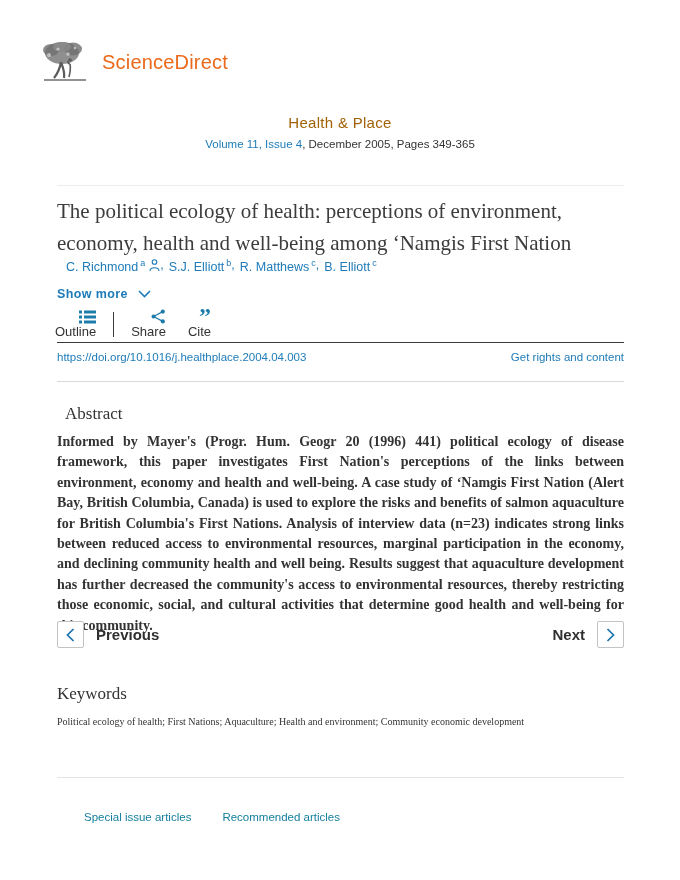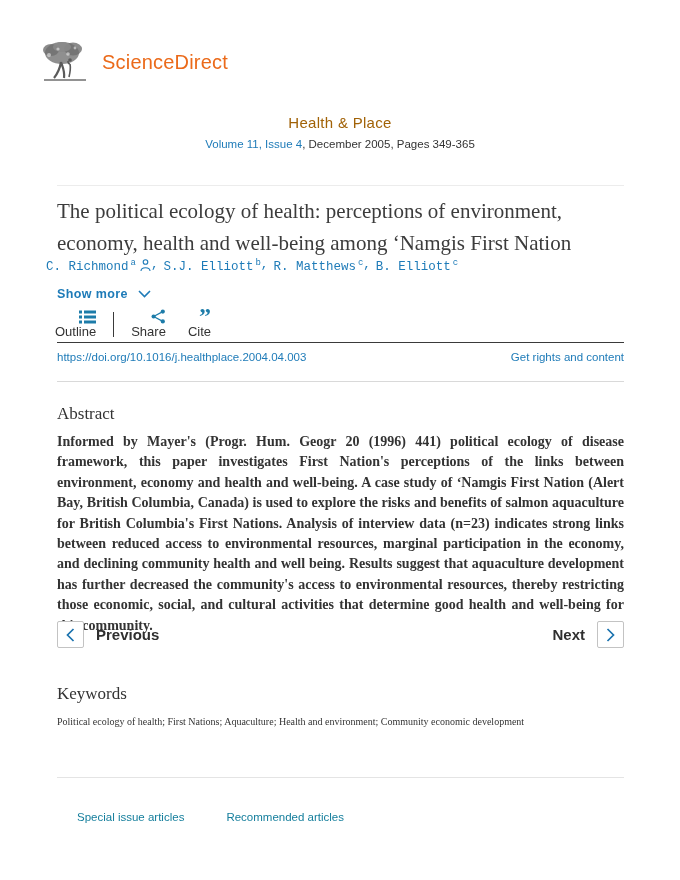--- a/index.html
+++ b/index.html
@@ -27,21 +27,21 @@
   .rule { left:57px; width:567px; height:0; border-top:1px solid #ececec; }
   .rule-dark { border-top-color:#3a3a3a; }
   .rule-mid { border-top-color:#d9d9d9; }
 
   
   .article-title {
     top:195px; left:57px; width:570px;
     font-family:"Liberation Serif", serif;
     font-size:21px; line-height:32px; font-weight:400; color:#3c3c3c;
   }
-  .authors { top:258px; left:46px; font-size:12.5px; color:#1e7bb8; display:flex; align-items:flex-start; flex-wrap:wrap;font-family:Liberation Mono, monospace; }
+  .authors { top:258px; left:66px; font-size:12.5px; color:#1e7bb8; display:flex; align-items:flex-start; flex-wrap:wrap; }
   .authors sup { font-size:9px; margin-left:2px; }
   .authors .sep { margin-right:5px; color:#1e7bb8; }
   .person-ic { margin-left:4px; margin-top:1px; }
 
   .show-more { top:287px; left:57px; display:flex; align-items:center; gap:10px;
     font-size:12.5px; font-weight:700; color:#1e7bb8; letter-spacing:0.4px; cursor:pointer; }
 
   
   .toolbar { top:311px; left:55px; display:flex; align-items:center; height:26px; }
   .tb-btn { display:flex; align-items:flex-end; gap:0; font-size:13px; color:#333; cursor:pointer;flex-direction:column; }
@@ -50,21 +50,21 @@
   .cite-glyph { font-family:"Liberation Serif", serif; font-weight:700; font-size:24px;
     color:#1d7ca9; line-height:14px; height:15px; display:inline-block; }
 
   
   .doi-row { top:351px; left:57px; width:567px; display:flex; justify-content:space-between; font-size:11.5px; }
 
   
   .abstract-h, .keywords-h {
     font-family:"Liberation Serif", serif; font-size:17px; color:#333; font-weight:400;
   }
-  .abstract-h { top:404px; left:57px; }
+  .abstract-h { top:404px; left:65px; }
   .abstract-p {
     top:432px; left:57px; width:567px;
     font-family:"Liberation Serif", serif;
     font-size:14px; line-height:20.4px; color:#333;
     text-align:justify;
     font-weight:bold;
   }
 
   
   .pager { top:621px; left:57px; width:567px; display:flex; justify-content:space-between; align-items:center; }
@@ -75,21 +75,21 @@
 
   
   .keywords-h { top:684px; left:57px; }
   .keywords-p {
     top:710px; left:57px; width:567px;
     font-family:"Liberation Serif", serif;
     font-size:10px; line-height:23px; color:#333;
   }
 
   
-  .footer-links { top:811px; left:77px; display:flex; gap:42px; font-size:11.5px; }
+  .footer-links { top:811px; left:84px; display:flex; gap:31px; font-size:11.5px; }
   .footer-links a { color:#147e9c; text-decoration:none; cursor:pointer; }
 </style>
 </head>
 <body>
 
 <div class="abs brand-row">
   <svg width="50" height="44" viewBox="0 0 50 44">
     <ellipse cx="22" cy="13" rx="17" ry="11" fill="#7b7b7b" opacity="0.85"></ellipse>
     <ellipse cx="11" cy="10" rx="8" ry="6" fill="#6e6e6e" opacity="0.8"></ellipse>
     <ellipse cx="33" cy="9" rx="9" ry="6.5" fill="#6e6e6e" opacity="0.8"></ellipse>

